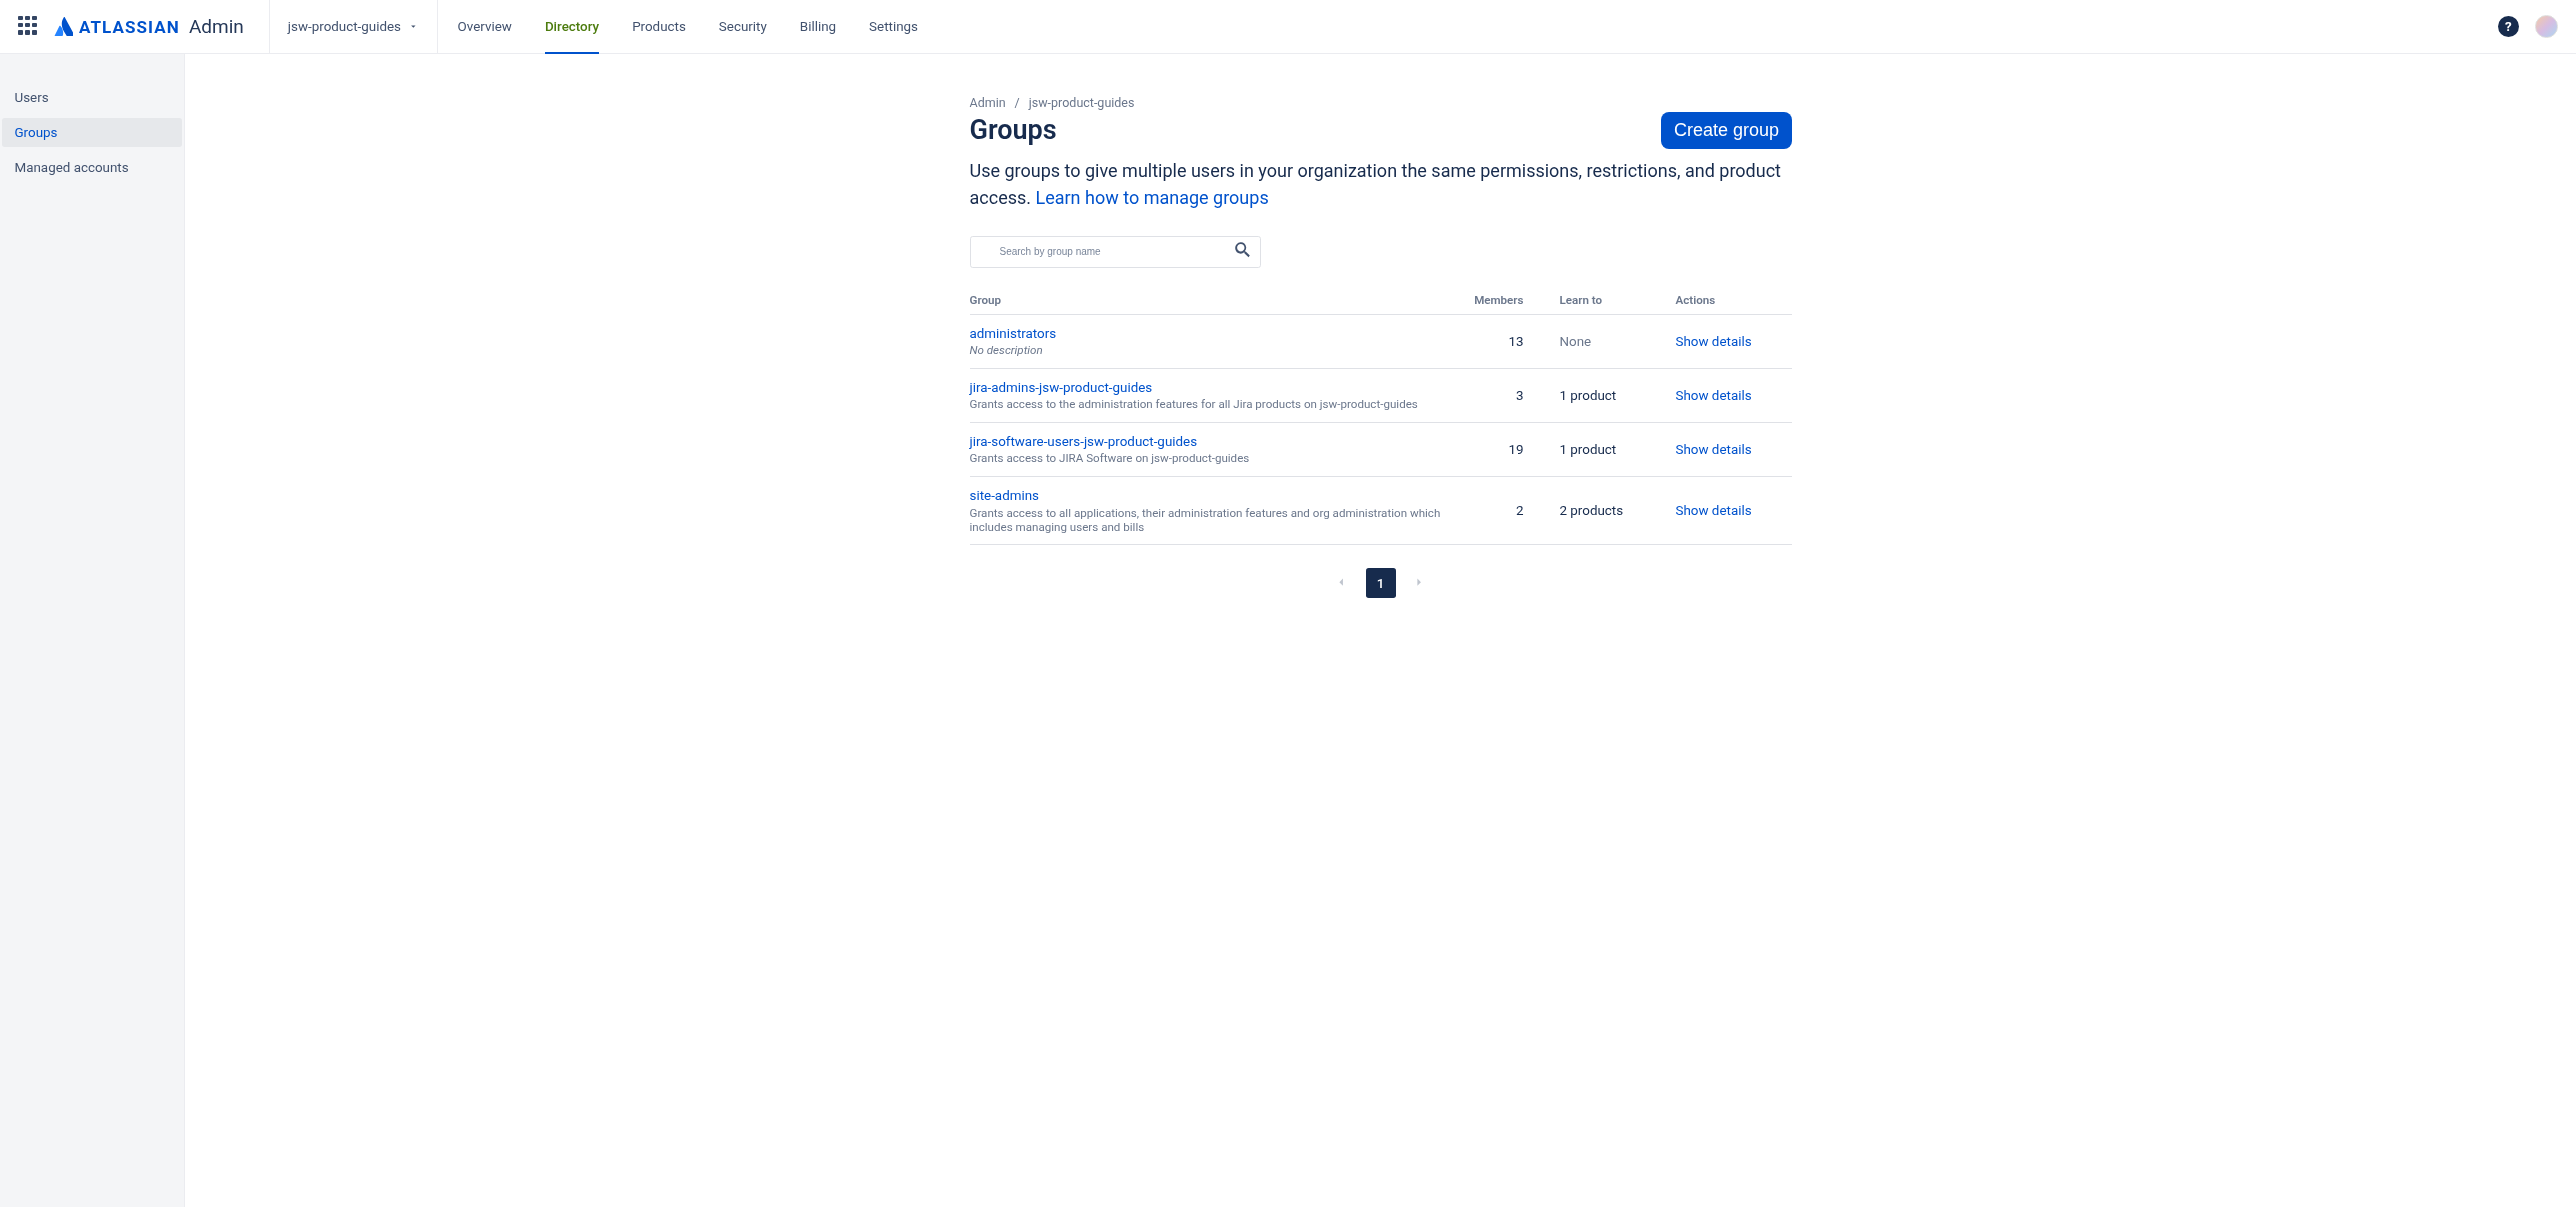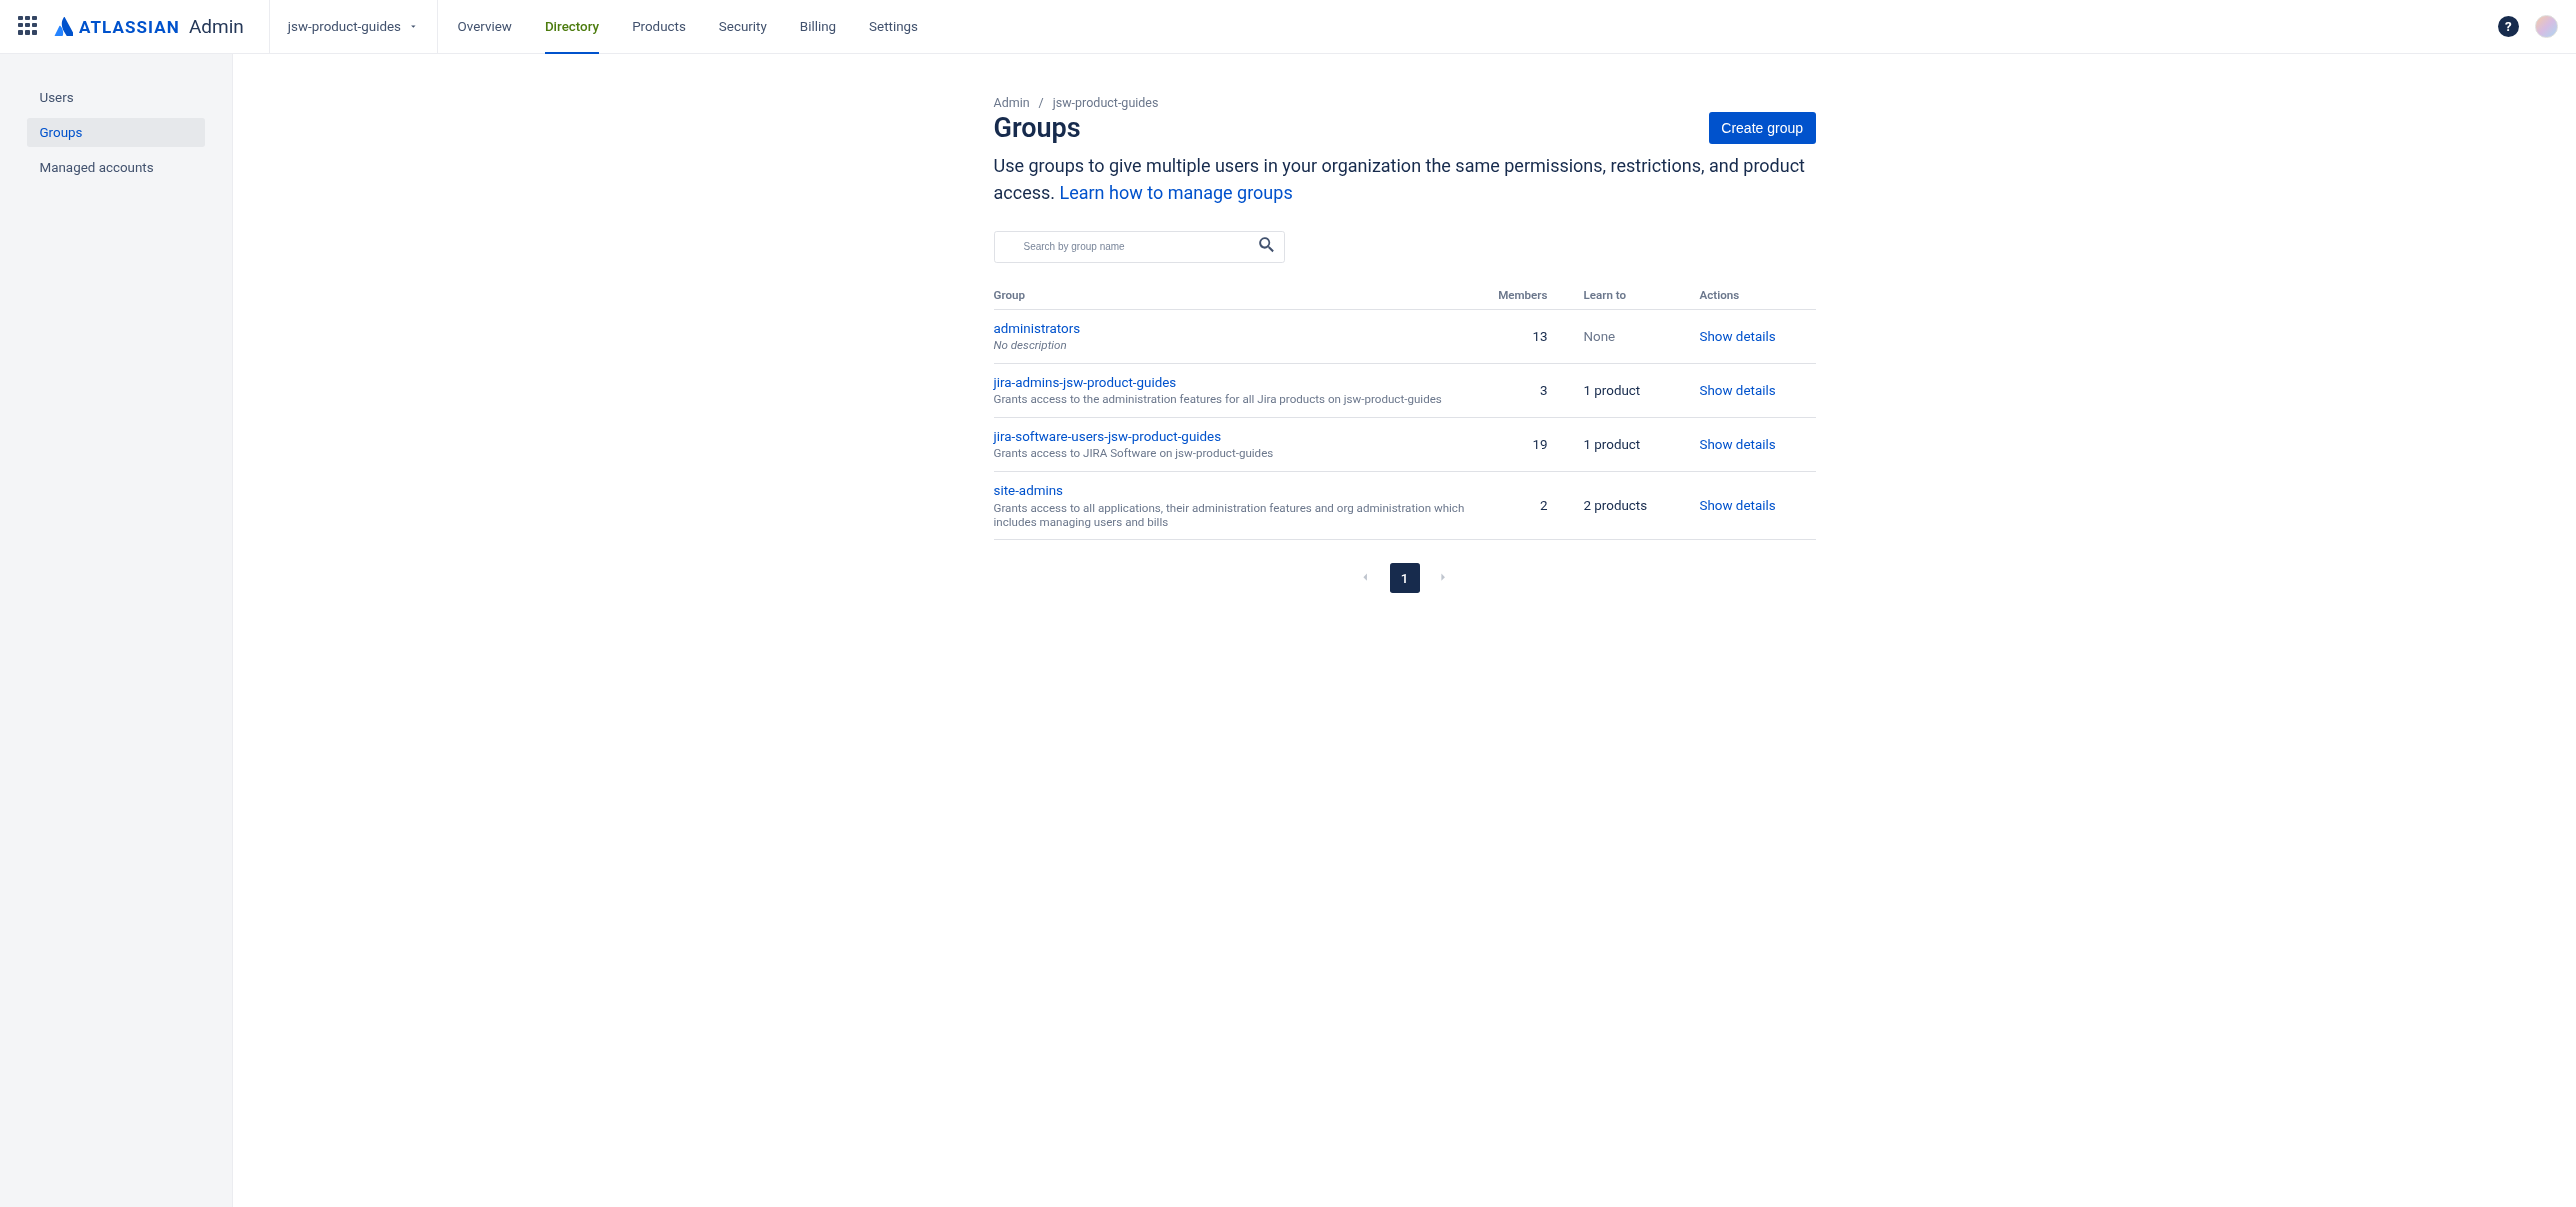--- a/index.html
+++ b/index.html
@@ -23,32 +23,32 @@
   .nav-item { height:54px; display:flex; align-items:center; font-size:13.4px; color:#42526E; cursor:pointer; position:relative;}
   .nav-item.active { color:#4d7c0f; font-weight:500;}
   .nav-item.active::after { content:""; position:absolute; left:0; right:0; bottom:-0.9px; height:2.7px; background:#0052CC;}
   .nav-spacer { flex:1; }
   .help-icon { width:21.5px; height:21.5px; border-radius:50%; background:#172B4D; display:flex; align-items:center; justify-content:center; cursor:pointer; margin-right:16px;}
   .help-icon span { color:#fff; font-weight:700; font-size:13.4px;}
   .avatar { width:23px; height:23px; border-radius:50%; background:linear-gradient(135deg,#f5cba7,#d7bde2,#aed6f1); cursor:pointer; border:0.9px solid #ddd;}
 
   
   .body { display:flex; height:calc(100% - 54px); }
-  .sidebar { width:233px; background:#F4F5F7; border-right:0.9px solid #EBECF0; padding:29px 27px; }
+  .sidebar { width:185px; background:#F4F5F7; border-right:0.9px solid #EBECF0; padding:29px 2px; }
   .sidebar-item { padding:7.2px 12.5px; border-radius:2.7px; font-size:13.4px; color:#42526E; cursor:pointer; margin-bottom:5.4px;}
   .sidebar-item.active { background:#E6E8EB; color:#0052CC; }
 
   
   .main { flex:1; overflow:auto; }
   .content { max-width:894px; margin:0 auto; padding:41px 36px 36px 36px; }
   .breadcrumbs { display:flex; align-items:center; gap:9px; font-size:12.5px; color:#6B778C; margin-bottom:1.8px;}
   .breadcrumbs .crumb { cursor:pointer; }
   .title-row { display:flex; justify-content:space-between; align-items:center; }
   .page-title { font-size:27px; font-weight:600; color:#172B4D; }
-  .btn-primary { background:#0052CC; color:#fff; border:none; border-radius:3px; padding:8px 12.5px; font-size:14px; font-weight:500; cursor:pointer;}
+  .btn-primary { background:#0052CC; color:#fff; border:none; border-radius:8px; padding:8px 12.5px; font-size:18px; font-weight:500; cursor:pointer;}
   .desc { margin-top:8px; font-size:18px; color:#172B4D; line-height:1.5;}
   .desc a { color:#0052CC; text-decoration:none; cursor:pointer;}
 
   .search-box { margin-top:25px; width:291px; height:32px; border:1.8px solid #DFE1E6; border-radius:2.7px; display:flex; align-items:center; padding:0 7.2px 0 9px;}
   .search-box input { flex:1; border:none; outline:none; font-size:10px; color:#8b5cf6; background:transparent;margin-left:20px;}
   .search-box input::placeholder { color:#7A869A; }
   .search-box svg { cursor:pointer; }
 
   
   .table { width:100%; margin-top:25px; border-collapse:collapse; }

